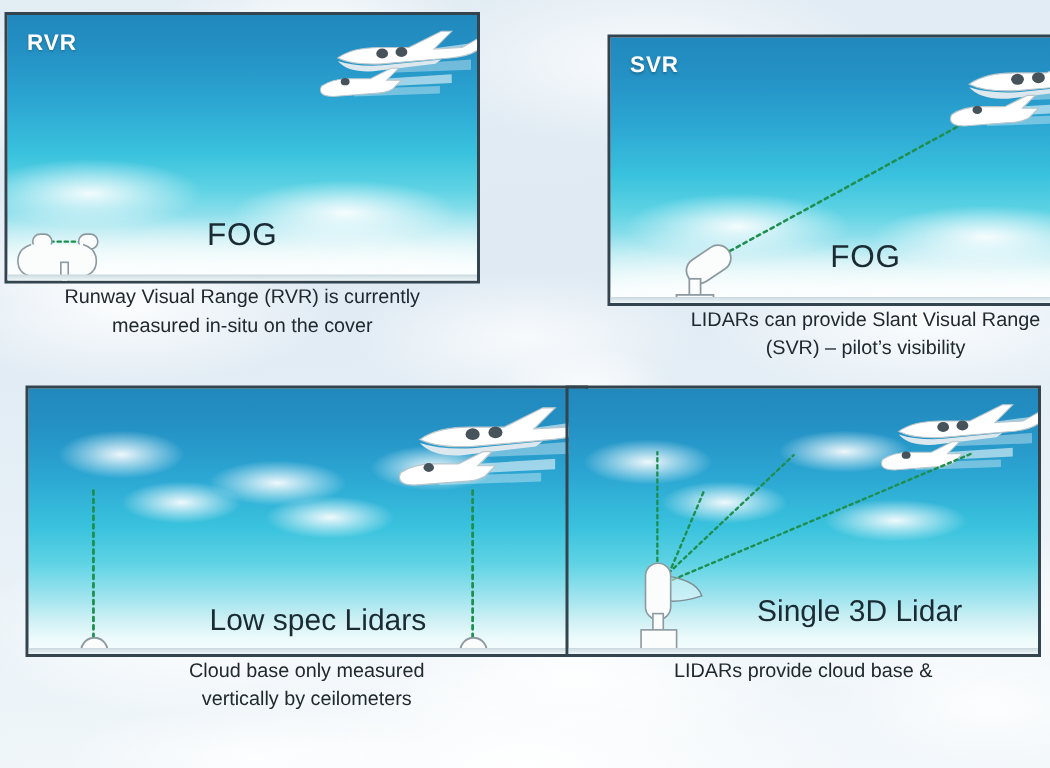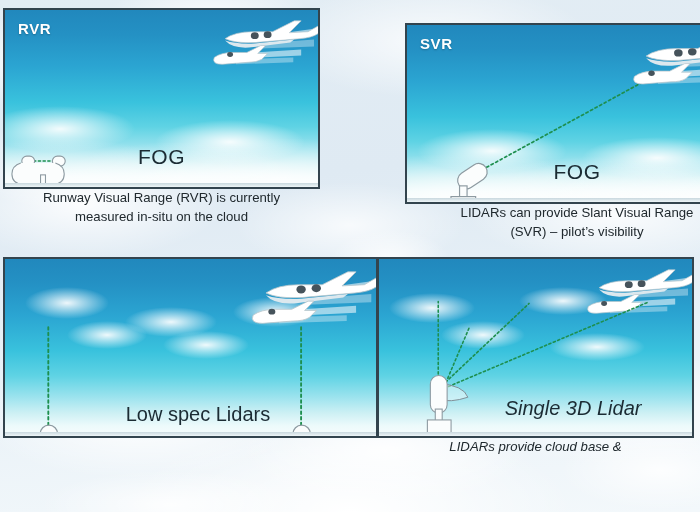--- a/index.html
+++ b/index.html
@@ -41,22 +41,22 @@
     position: absolute;
     border-radius: 50%;
     background: radial-gradient(closest-side, rgba(255,255,255,0.85), rgba(255,255,255,0));
     pointer-events: none;
   }
 
   
   .cell { position: absolute; }
   .cell-tl { left: 3px;   top: 8px;   width: 317px; height: 242px; }
   .cell-tr { left: 377px; top: 23px;   width: 344px; height: 242px; padding-left: 28px; }
-  .cell-bl { left: 3px;   top: 257px; width: 375px; height: 242px; }
-  .cell-br { left: 377px; top: 257px; width: 317px; height: 242px; font-style: italic; }
+  .cell-bl { left: 17px;   top: 257px; width: 375px; height: 242px; }
+  .cell-br { left: 377px; top: 257px; width: 317px; height: 242px; }
 
   
   .scene {
     position: relative;
     width: 100%;
     height: 181px;
     border: 2px solid #33444e;
     box-sizing: border-box;
     overflow: hidden;
     background: linear-gradient(to bottom,
@@ -194,21 +194,21 @@
         </g>
       </svg>
 
       <div class="ground"></div>
       <div class="panel-tag">RVR</div>
       <div class="scene-word word-fog">FOG</div>
     </div>
 
     <div class="caption">
       <div>Runway Visual Range (RVR) is currently</div>
-      <div>measured in-situ on the cloud</div>
+      <div>measured in-situ on the cover</div>
     </div>
   </div>
 
   <div class="cell cell-tr">
     <div class="scene">
 
       <div class="cloud" style="left:10px;  top:104px; width:150px; height:44px;"></div>
       <div class="cloud" style="left:175px; top:112px; width:150px; height:42px;"></div>
       <div class="fogbank"></div>
 
@@ -285,20 +285,24 @@
         </g>
         <g>
           <rect class="instrument-light" x="246" y="142" width="15" height="36" rx="7.5"></rect>
         </g>
       </svg>
 
       <div class="ground"></div>
       <div class="scene-word word-lowspec">Low spec Lidars</div>
     </div>
 
+    <div class="caption">
+      <div>Cloud base only measured</div>
+      <div>vertically by ceilometers</div>
+    </div>
   </div>
 
   <div class="cell cell-br">
     <div class="scene">
 
       <div class="cloud" style="left:10px;  top:34px;  width:86px;  height:30px;"></div>
       <div class="cloud" style="left:140px; top:28px;  width:88px;  height:28px;"></div>
       <div class="cloud" style="left:62px;  top:62px;  width:84px;  height:28px;"></div>
       <div class="cloud" style="left:170px; top:74px;  width:96px;  height:28px;"></div>
 

